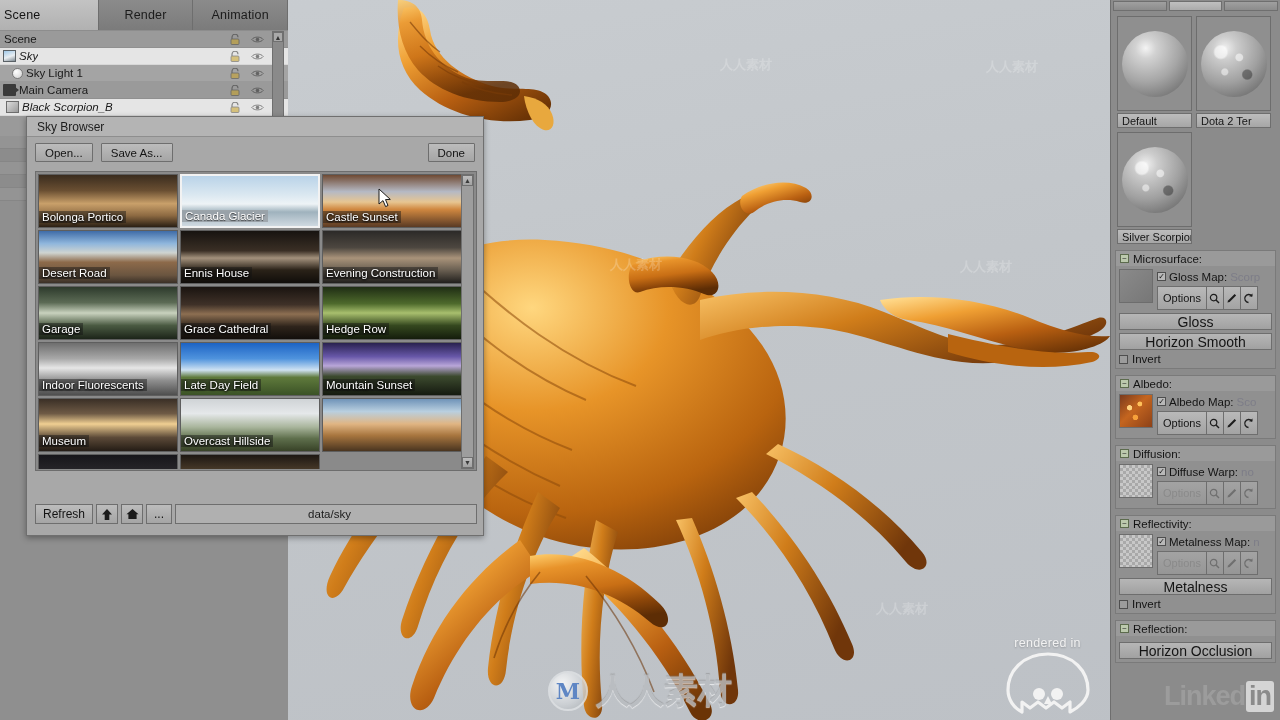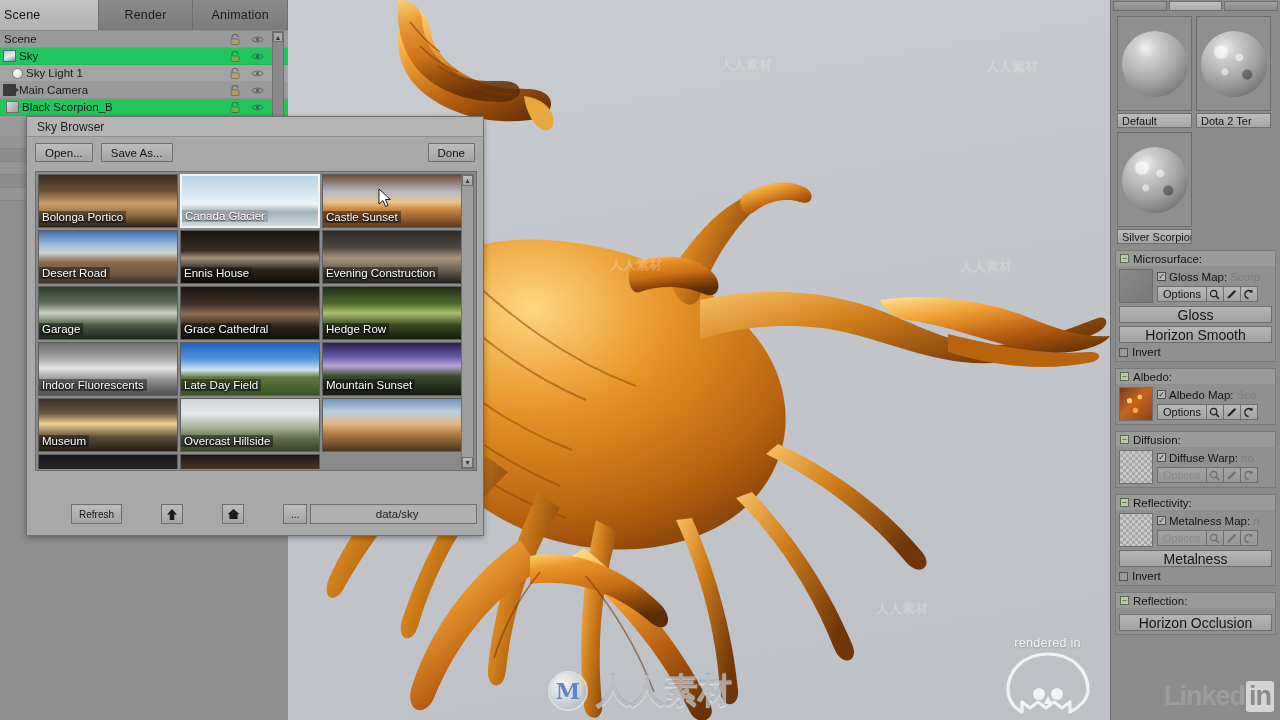--- a/index.html
+++ b/index.html
@@ -42,21 +42,21 @@
 
   .tree{
     position:absolute; left:0; top:31px; width:288px; height:105px;
     background:#9a9a9a;
   }
   .tree-row{
     position:relative; height:17px; display:flex; align-items:center;
     font-size:11.5px; color:#191919; padding-left:2px;
     border-bottom:1px solid rgba(0,0,0,.06);
   }
-  .tree-row.alt{ background:#22c55e; }
+  .tree-row.alt{ background:#e5e5e5;font-style:italic; }
   .tree-row.sel{ background:#a4a4a4; }
   .tree-row .ind{ display:inline-block; }
   .tree-ico{ width:13px; height:12px; margin-right:3px; flex:0 0 auto; display:inline-block; }
   .ico-sky{ background:linear-gradient(160deg,#9fc8e8,#e9eef2 55%,#7f8b93); border:1px solid #5a6166; }
   .ico-bulb{ width:11px;height:11px;border-radius:50%;background:radial-gradient(circle at 35% 30%,#fff,#cfcfcf); border:1px solid #7a7a7a;}
   .ico-cam{ background:#3a3a3a; border-radius:1px; position:relative; }
   .ico-cam:after{content:"";position:absolute;right:-3px;top:3px;border-left:4px solid #3a3a3a;border-top:3px solid transparent;border-bottom:3px solid transparent;}
   .ico-mesh{ background:linear-gradient(135deg,#dcdcdc,#9a9a9a); border:1px solid #6d6d6d;}
   .tree-label{ white-space:nowrap; overflow:hidden; }
   .row-right{ position:absolute; right:24px; top:0; height:100%; display:flex; align-items:center; gap:11px;}
@@ -137,21 +137,21 @@
   .sb-btn.bot{ position:absolute; bottom:0; left:0;}
 
   .dlg-footer{
     position:absolute; left:8px; bottom:10px; width:442px; height:22px;
     display:flex; align-items:center; gap:3px;
   }
   .foot-btn{
     background:linear-gradient(180deg,#bcbcbc,#a5a5a5);
     border:1px solid #6e6e6e; height:20px;
     display:flex; align-items:center; justify-content:center;
-    font-size:10px; color:#141414; padding:0 7px; cursor:pointer;margin-left:36px;
+    font-size:12px; color:#141414; padding:0 7px; cursor:pointer;
   }
   .foot-btn.icon{ width:22px; padding:0; }
   .path-field{
     flex:1; height:20px; background:#b0b0b0; border:1px solid #6e6e6e;
     display:flex; align-items:center; padding-left:7px;
     font-size:11.5px; color:#1b1b1b;justify-content:center;
   }
 
   
   #cursor{ position:absolute; left:378px; top:188px; width:14px; height:20px; pointer-events:none; }
@@ -217,21 +217,21 @@
   .map-label{
     font-size:11.5px; color:#141414; display:flex; align-items:center; gap:3px;
     white-space:nowrap; overflow:hidden; height:15px;
   }
   .map-label .val{ color:#7d7d88; }
   .cbx{
     width:9px;height:9px;border:1px solid #4e4e4e;background:#b8b8b8;
     display:flex;align-items:center;justify-content:center;font-size:8px;line-height:8px;color:#151515;flex:0 0 auto;
   }
   .cbx.off{ background:#9c9c9c; }
-  .opt-row{ display:flex; margin-top:2px; height:16px; }
+  .opt-row{ display:flex; margin-top:2px; height:24px; }
   .opt-btn{
     background:linear-gradient(180deg,#b9b9b9,#a3a3a3); border:1px solid #6e6e6e;
     font-size:11px; color:#151515; padding:0 5px; display:flex; align-items:center;
     margin-right:-1px;
   }
   .opt-btn.sq{ width:18px; padding:0; justify-content:center;}
   .opt-row.dim .opt-btn{ color:#8a8a8a; background:linear-gradient(180deg,#a3a3a3,#969696); }
   .wide-btn{
     margin-top:3px; height:17px; background:linear-gradient(180deg,#b6b6b6,#a1a1a1);
     border:1px solid #6e6e6e; font-size:14px; color:#141414;

